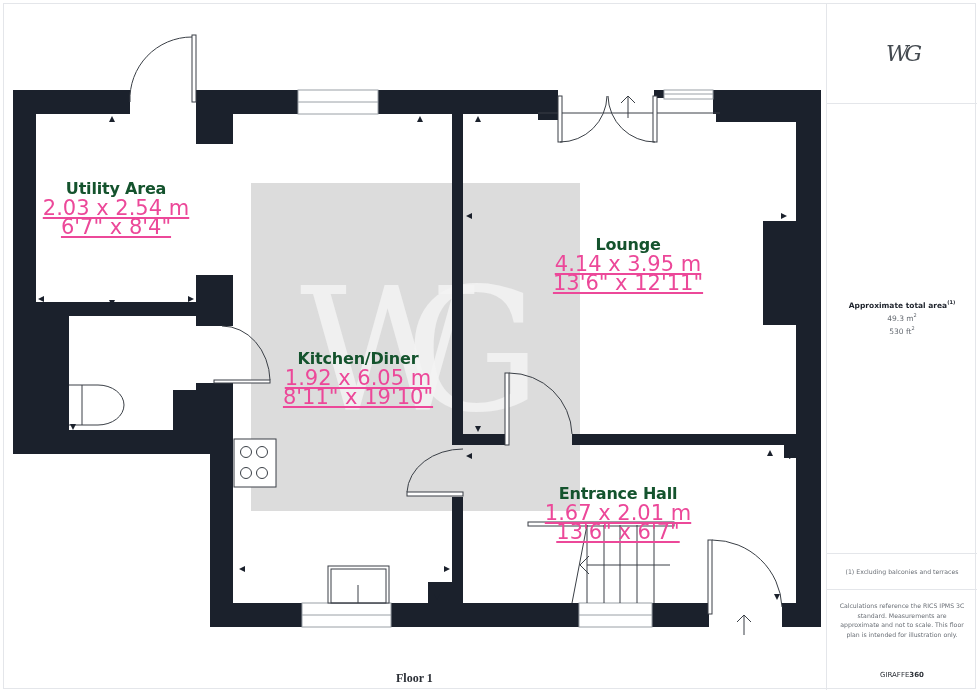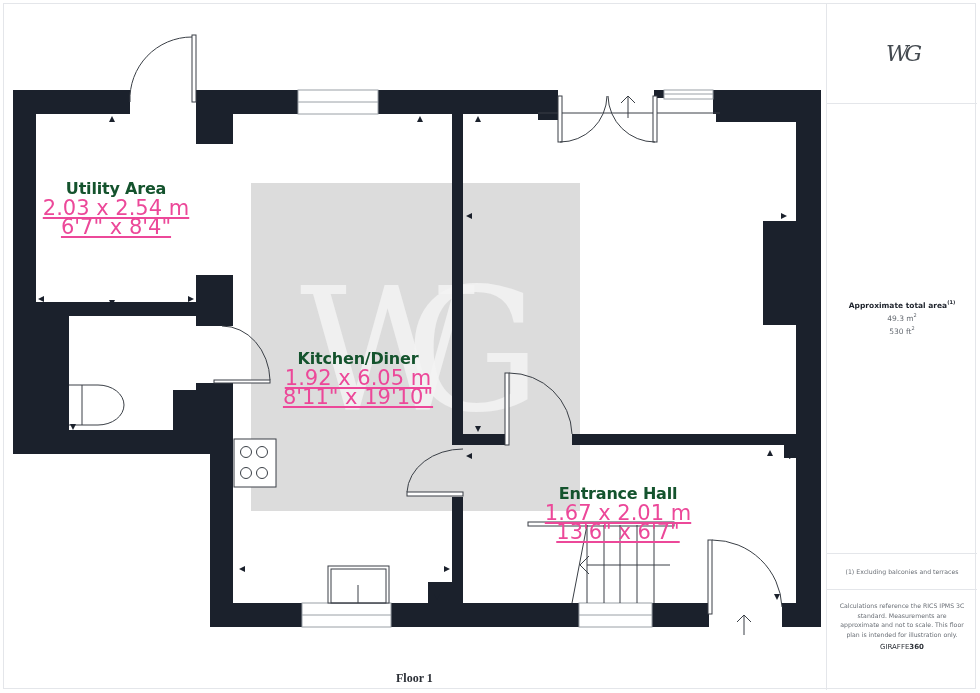--- a/index.html
+++ b/index.html
@@ -15,21 +15,21 @@
   .sidebar { position: absolute; left: 826px; top: 3px; width: 151px; height: 687px; border-left: 1px solid #e4e6ea; box-sizing: border-box; }
   .sb-logo { position: absolute; left: 0; top: 0; width: 150px; height: 100px; border-bottom: 1px solid #e4e6ea; display: flex; align-items: center; justify-content: center; font-style: italic; }
   .sb-logo-text { font-family: "DejaVu Serif", serif; font-size: 22px; letter-spacing: -4px; color: #444a50; }
   .sb-area { position: absolute; left: 0; top: 296px; width: 150px; text-align: center; }
   .sb-area-title { font-family: "DejaVu Sans", sans-serif; font-weight: bold; font-size: 7.5px; color: #1d222b; }
   .sb-area-title sup { font-size: 5px; }
   .sb-area-val { font-family: "DejaVu Sans", sans-serif; font-size: 7.5px; color: #666b72; line-height: 11px; }
   .sb-area-val sup { font-size: 5px; }
   .sb-note { position: absolute; left: 0; top: 550px; width: 150px; height: 35px; border-top: 1px solid #e4e6ea; border-bottom: 1px solid #e4e6ea; display: flex; align-items: center; justify-content: center; font-family: "DejaVu Sans", sans-serif; font-size: 6.2px; color: #6a6f76; }
   .sb-disclaimer { position: absolute; left: 10px; top: 598px; width: 130px; text-align: center; font-family: "DejaVu Sans", sans-serif; font-size: 6.2px; line-height: 9.5px; color: #6a6f76; }
-  .sb-brand { position: absolute; left: 0; top: 640px; width: 150px; text-align: center; font-family: "DejaVu Sans", sans-serif; font-size: 7px; color: #2b2f36; }
+  .sb-brand { position: absolute; left: 0; top: 668px; width: 150px; text-align: center; font-family: "DejaVu Sans", sans-serif; font-size: 7px; color: #2b2f36; }
   .sb-brand b { font-weight: bold; }
 </style>
 </head>
 <body>
 
 <div class="page-frame"></div>
 
 <div class="plan-area">
   <svg class="plan-svg" width="822" height="684" viewBox="4 4 822 684" xmlns="http://www.w3.org/2000/svg">
 
@@ -177,20 +177,25 @@
     <div class="room-dim">6'7" x 8'4"</div>
   </div>
 
 
   <div class="room-label" style="left:354px; top:313px;margin-top:32px;">
     <div class="room-name">Kitchen/Diner</div>
     <div class="room-dim">1.92 x 6.05 m</div>
     <div class="room-dim">8'11" x 19'10"</div>
   </div>
 
+  <div class="room-label" style="left:624px; top:231px;">
+    <div class="room-name">Lounge</div>
+    <div class="room-dim">4.14 x 3.95 m</div>
+    <div class="room-dim">13'6" x 12'11"</div>
+  </div>
 
   <div class="room-label" style="left:614px; top:480px;">
     <div class="room-name">Entrance Hall</div>
     <div class="room-dim">1.67 x 2.01 m</div>
     <div class="room-dim">13'6" x 6'7"</div>
   </div>
 </div>
 
 <div class="floor-label">Floor 1</div>
 

